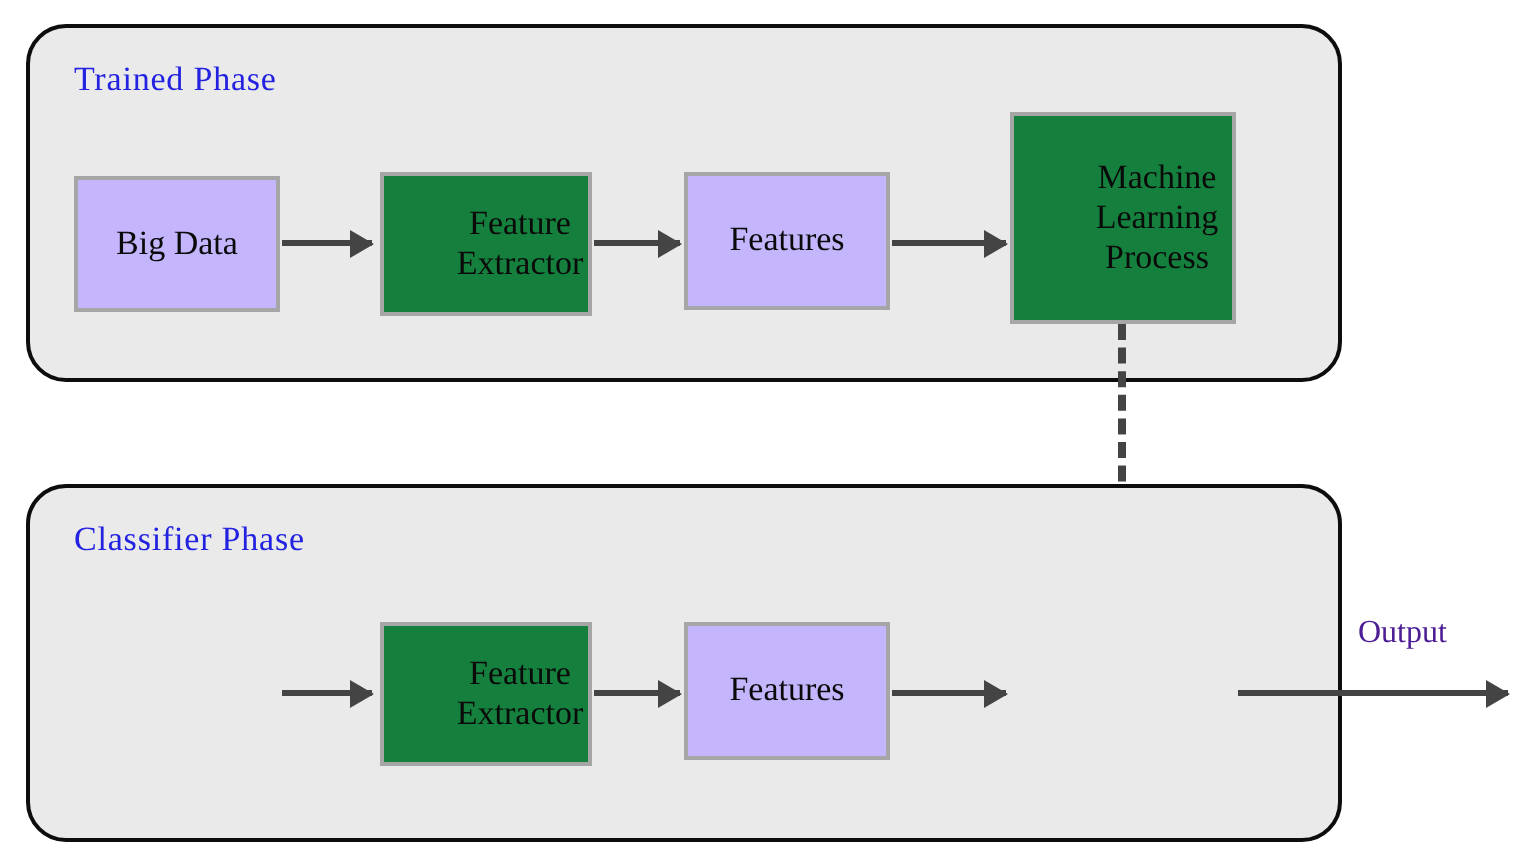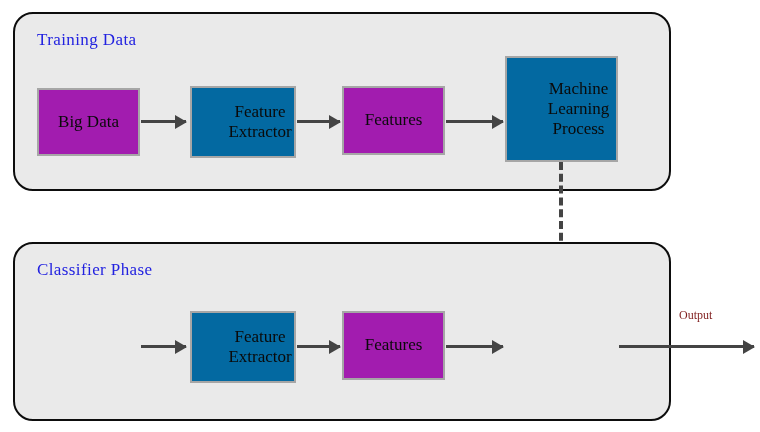--- a/index.html
+++ b/index.html
@@ -55,24 +55,24 @@
     position: absolute;
     box-sizing: border-box;
     border: 2px solid #a6a6a6;
     display: flex;
     align-items: center;
     justify-content: center;
     text-align: center;
     font-size: 17px;
     line-height: 1.18;
     color: #0a0a0a;
-    background: #a21caf;
+    background: #c4b5fd;
   }
   .node-box.accent {
-    background: #0369a1;
+    background: #15803d;
     padding-left: 34px;
   }
   .node-label {
     display: block;
     white-space: pre-line;
     padding: 0 4px;
   }
 
   
   .arrow {
@@ -102,32 +102,32 @@
     position: absolute;
     width: 0;
     height: 0;
     border-left: 8px solid transparent;
     border-right: 8px solid transparent;
     border-top: 13px solid #444444;
   }
 
   .edge-label {
     position: absolute;
-    font-size: 12px;
-    color: #7f1d1d;
+    font-size: 16px;
+    color: #4c1d95;
     white-space: nowrap;
   }
 </style>
 </head>
 <body>
 
 <div id="diagram-canvas">
 
   <div class="phase-container" id="training-phase-container">
-    <div class="phase-title">Training Data</div>
+    <div class="phase-title">Trained Phase</div>
   </div>
 
   <div class="node-box" style="left:37px; top:88px; width:103px; height:68px;">
     <span class="node-label">Big Data</span>
   </div>
 
   <div class="arrow" style="left:141px; top:120px; width:45px;"></div>
 
   <div class="node-box accent" style="left:190px; top:86px; width:106px; height:72px;">
     <span class="node-label">Feature

